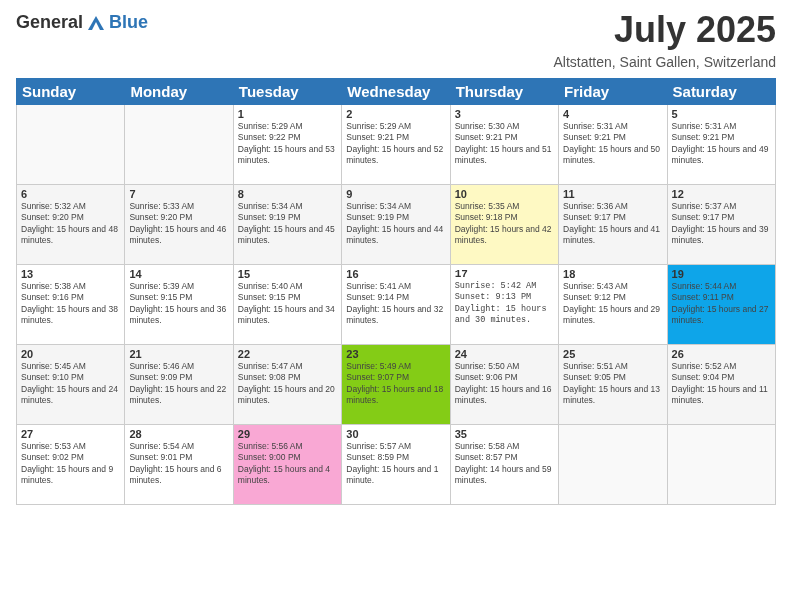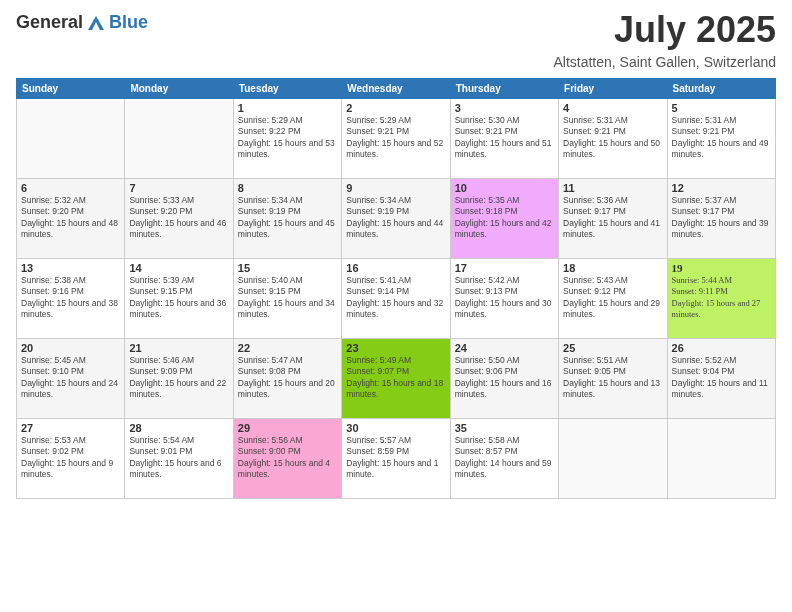--- a/index.html
+++ b/index.html
@@ -47,21 +47,21 @@
       margin-top: 6px;
     }
     .calendar {
       width: 100%;
       border-collapse: collapse;
       border: 1px solid #ccc;
     }
     .calendar th {
       background-color: #2e75b6;
       color: #fff;
-      font-size: 10px;
+      font-size: 15px;
       font-weight: bold;
       padding: 4px 5px;
       text-align: left;
       border: 1px solid #2e75b6;
     }
     .calendar td {
       width: calc(100% / 7);
       vertical-align: top;
       padding: 3px 4px;
       border: 1px solid #ccc;
@@ -161,21 +161,21 @@
             <div class="day-info">Sunrise: 5:33 AM<br>Sunset: 9:20 PM<br>Daylight: 15 hours and 46 minutes.</div>
           </td>
           <td style="background: rgb(245, 245, 245);">
             <div class="day-num">8</div>
             <div class="day-info">Sunrise: 5:34 AM<br>Sunset: 9:19 PM<br>Daylight: 15 hours and 45 minutes.</div>
           </td>
           <td style="background: rgb(245, 245, 245);">
             <div class="day-num">9</div>
             <div class="day-info">Sunrise: 5:34 AM<br>Sunset: 9:19 PM<br>Daylight: 15 hours and 44 minutes.</div>
           </td>
-          <td style="background: #f0abfc;">
+          <td style="background: #fef9c3;">
             <div class="day-num">10</div>
             <div class="day-info">Sunrise: 5:35 AM<br>Sunset: 9:18 PM<br>Daylight: 15 hours and 42 minutes.</div>
           </td>
           <td style="background: rgb(245, 245, 245);">
             <div class="day-num">11</div>
             <div class="day-info">Sunrise: 5:36 AM<br>Sunset: 9:17 PM<br>Daylight: 15 hours and 41 minutes.</div>
           </td>
           <td style="background: rgb(245, 245, 245);">
             <div class="day-num">12</div>
             <div class="day-info">Sunrise: 5:37 AM<br>Sunset: 9:17 PM<br>Daylight: 15 hours and 39 minutes.</div>
@@ -191,29 +191,29 @@
             <div class="day-info">Sunrise: 5:39 AM<br>Sunset: 9:15 PM<br>Daylight: 15 hours and 36 minutes.</div>
           </td>
           <td style="background: rgb(255, 255, 255);">
             <div class="day-num">15</div>
             <div class="day-info">Sunrise: 5:40 AM<br>Sunset: 9:15 PM<br>Daylight: 15 hours and 34 minutes.</div>
           </td>
           <td style="background: rgb(255, 255, 255);">
             <div class="day-num">16</div>
             <div class="day-info">Sunrise: 5:41 AM<br>Sunset: 9:14 PM<br>Daylight: 15 hours and 32 minutes.</div>
           </td>
-          <td style="background: rgb(255, 255, 255);">
+          <td style="background: rgb(255, 255, 255); font-family: Liberation Mono, monospace;">
             <div class="day-num">17</div>
             <div class="day-info">Sunrise: 5:42 AM<br>Sunset: 9:13 PM<br>Daylight: 15 hours and 30 minutes.</div>
           </td>
           <td style="background: rgb(255, 255, 255);">
             <div class="day-num">18</div>
             <div class="day-info">Sunrise: 5:43 AM<br>Sunset: 9:12 PM<br>Daylight: 15 hours and 29 minutes.</div>
           </td>
-          <td style="background: #bef264; font-family: Liberation Serif, serif;">
+          <td style="background: #0ea5e9;">
             <div class="day-num">19</div>
             <div class="day-info">Sunrise: 5:44 AM<br>Sunset: 9:11 PM<br>Daylight: 15 hours and 27 minutes.</div>
           </td>
         </tr>
         <tr style="background: rgb(245, 245, 245);">
           <td style="background: rgb(245, 245, 245);">
             <div class="day-num">20</div>
             <div class="day-info">Sunrise: 5:45 AM<br>Sunset: 9:10 PM<br>Daylight: 15 hours and 24 minutes.</div>
           </td>
           <td style="background: rgb(245, 245, 245);">

